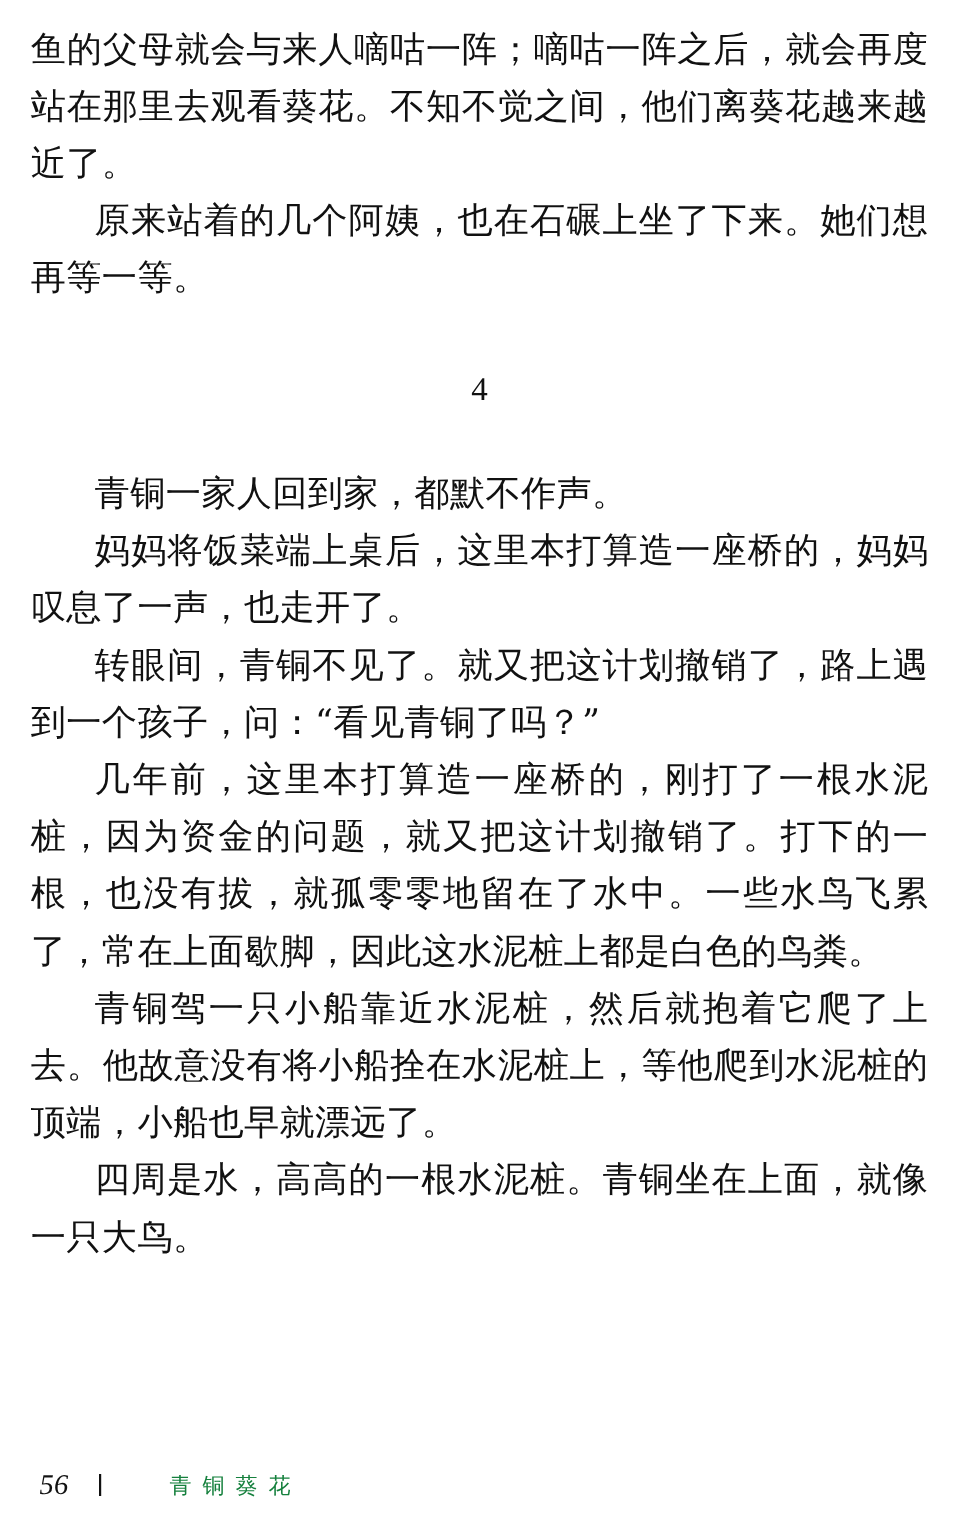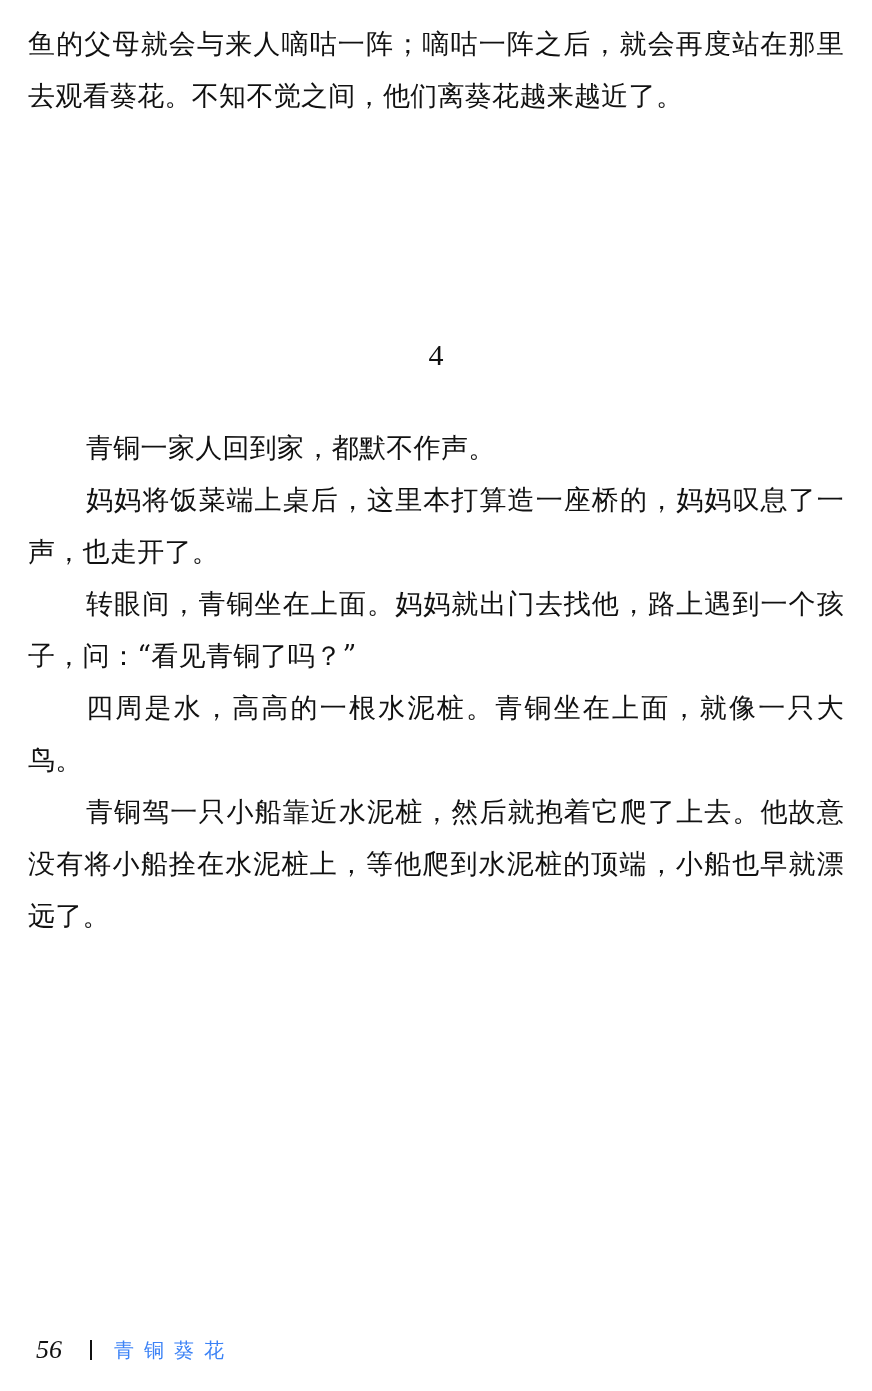--- a/index.html
+++ b/index.html
@@ -10,21 +10,21 @@
     body {
       width: 872px;
       height: 1391px;
       position: relative;
       overflow: hidden;
       color: #111111;
       font-family: "DejaVu Serif", "Liberation Serif", serif;
     }
     .para {
       margin: 0;
-      font-size: 27px;
+      font-size: 32px;
       line-height: 52px;
       text-align: justify;
       text-justify: inter-character;
       letter-spacing: 0.3px;
     }
     .para.indent {
       text-indent: 58px;
     }
     .section-number {
       position: absolute;
@@ -66,37 +66,40 @@
       width: 2px;
       height: 20px;
       background: #111;
       margin-left: 28px;
       margin-right: 22px;
     }
     .book-title {
       font-family: Liberation Mono, monospace;
       font-size: 20px;
       letter-spacing: 10px;
-      color: #3b82f6;
+      color: #15803d;
+      margin-left: 40px;
     }
   </style>
 </head>
 <body>
 
 <div class="block-top">
   <p class="para">鱼的父母就会与来人嘀咕一阵；嘀咕一阵之后，就会再度站在那里去观看葵花。不知不觉之间，他们离葵花越来越近了。</p>
+  <p class="para indent">原来站着的几个阿姨，也在石碾上坐了下来。她们想再等一等。</p>
 </div>
 
 <div class="section-number">4</div>
 
 <div class="block-main">
   <p class="para indent">青铜一家人回到家，都默不作声。</p>
   <p class="para indent">妈妈将饭菜端上桌后，这里本打算造一座桥的，妈妈叹息了一声，也走开了。</p>
-  <p class="para indent">转眼间，青铜坐在上面。妈妈就出门去找他，路上遇到一个孩子，问：“看见青铜了吗？”</p>
+  <p class="para indent">转眼间，青铜不见了。就又把这计划撤销了，路上遇到一个孩子，问：“看见青铜了吗？”</p>
+  <p class="para indent">几年前，这里本打算造一座桥的，刚打了一根水泥桩，因为资金的问题，就又把这计划撤销了。打下的一根，也没有拔，就孤零零地留在了水中。一些水鸟飞累了，常在上面歇脚，因此这水泥桩上都是白色的鸟粪。</p>
+  <p class="para indent">青铜驾一只小船靠近水泥桩，然后就抱着它爬了上去。他故意没有将小船拴在水泥桩上，等他爬到水泥桩的顶端，小船也早就漂远了。</p>
   <p class="para indent">四周是水，高高的一根水泥桩。青铜坐在上面，就像一只大鸟。</p>
-  <p class="para indent">青铜驾一只小船靠近水泥桩，然后就抱着它爬了上去。他故意没有将小船拴在水泥桩上，等他爬到水泥桩的顶端，小船也早就漂远了。</p>
 </div>
 
 <div class="footer">
   <span class="page-number">56</span>
   <span class="footer-divider"></span>
   <span class="book-title">青铜葵花</span>
 </div>
 
 </body></html>

